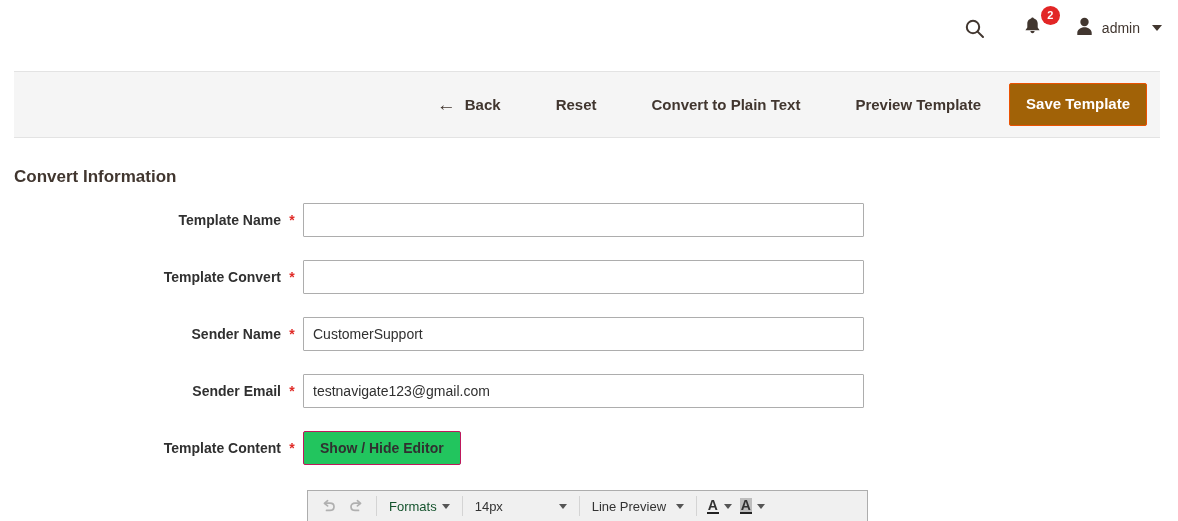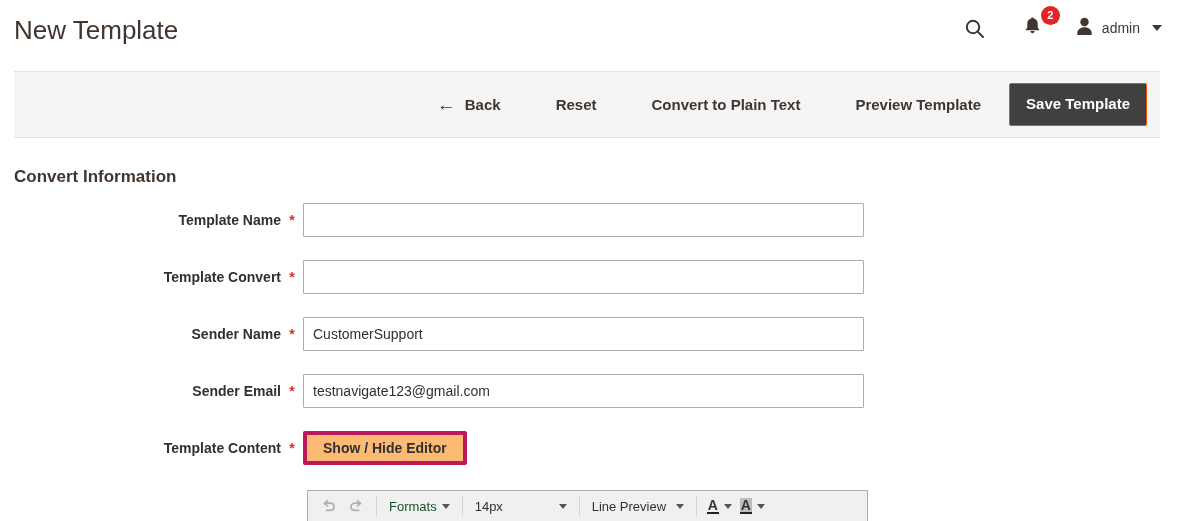--- a/index.html
+++ b/index.html
@@ -63,21 +63,21 @@
     color: #41362f; font-size: 15px; font-weight: 600;
     background: none; border: none; cursor: pointer;
     padding: 0; margin-left: 55px;
     font-family: "Liberation Sans", sans-serif;
     display: flex; align-items: center; gap: 9px;
   }
   .act-link.back { margin-left: 0; }
   .arrow-left { font-size: 19px; font-weight: 400; line-height: 1; }
   .save-btn {
     margin-left: 28px;
-    background: #404040; color: #ffffff;
+    background: #a16207; color: #ffffff;
     border: 1px solid #eb5202; border-radius: 2px;
     font-size: 15px; font-weight: bold;
     padding: 12px 16px; cursor: pointer;
     font-family: "Liberation Sans", sans-serif;
     line-height: 1.1;
   }
 
   
   .section-title {
     position: absolute; left: 14px; top: 167px;
@@ -100,22 +100,22 @@
   }
   .finput {
     width: 561px; height: 34px;
     border: 1px solid #adadad; border-radius: 1px;
     background: #fff; color: #303030;
     font-size: 14px; padding: 0 9px;
     font-family: "Liberation Sans", sans-serif;
     outline: none;
   }
   .ghost-btn {
-    height: 34px; background: #fdba74;
-    border: 4px solid #be185d; border-radius: 2px;
+    height: 34px; background: #22c55e;
+    border: 1px solid #be185d; border-radius: 2px;
     font-size: 14px; font-weight: bold; color: #303030;
     padding: 0 16px; cursor: pointer;
     font-family: "Liberation Sans", sans-serif;
   }
 
   
   .editor-wrap {
     position: absolute; left: 307px; top: 490px;
     width: 561px; height: 31px;
     border: 1px solid #adadad; border-bottom: none;
@@ -159,21 +159,20 @@
   .letterA.bg {
     background: #bdbdbd; border-bottom: 2px solid #222;
   }
 </style>
 </head>
 <body>
 
 <div class="page">
 
   <div class="header">
-    <div class="page-title">New Template</div>
 
     <div class="header-right">
 
       <div class="hdr-btn">
         <span class="search-icon">
           <svg width="21" height="21" viewBox="0 0 21 21">
             <circle cx="9" cy="9" r="6.2" fill="none" stroke="#41362f" stroke-width="2"></circle>
             <line x1="13.6" y1="13.6" x2="19" y2="19" stroke="#41362f" stroke-width="2" stroke-linecap="round"></line>
           </svg>
         </span>

